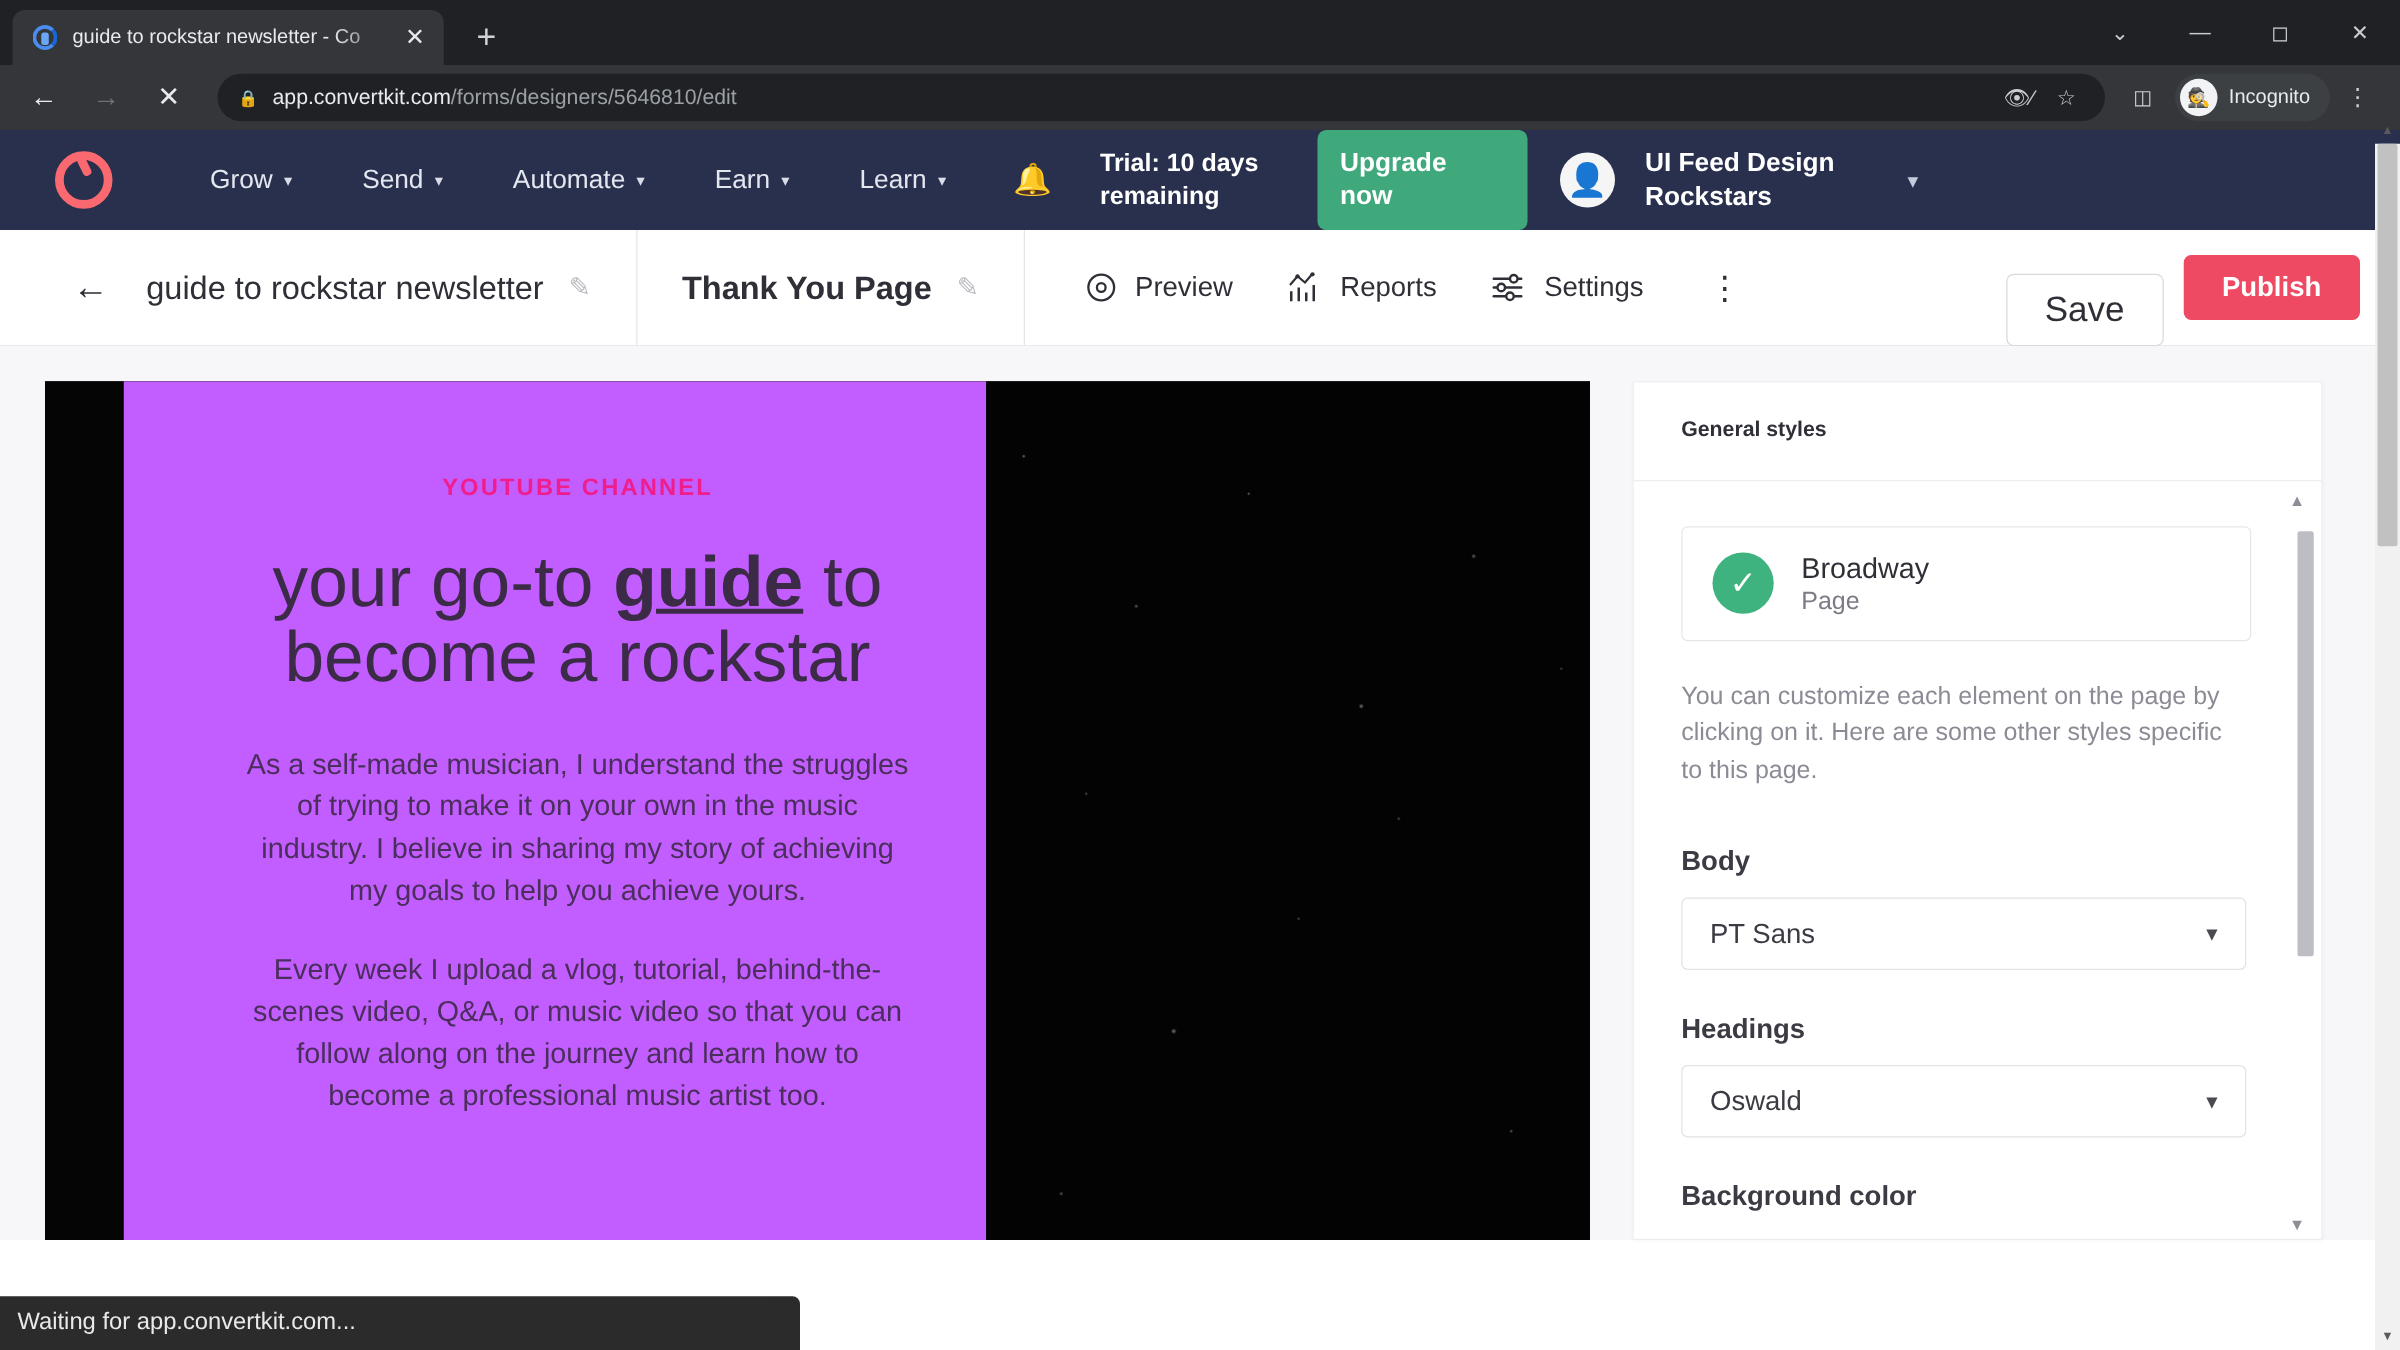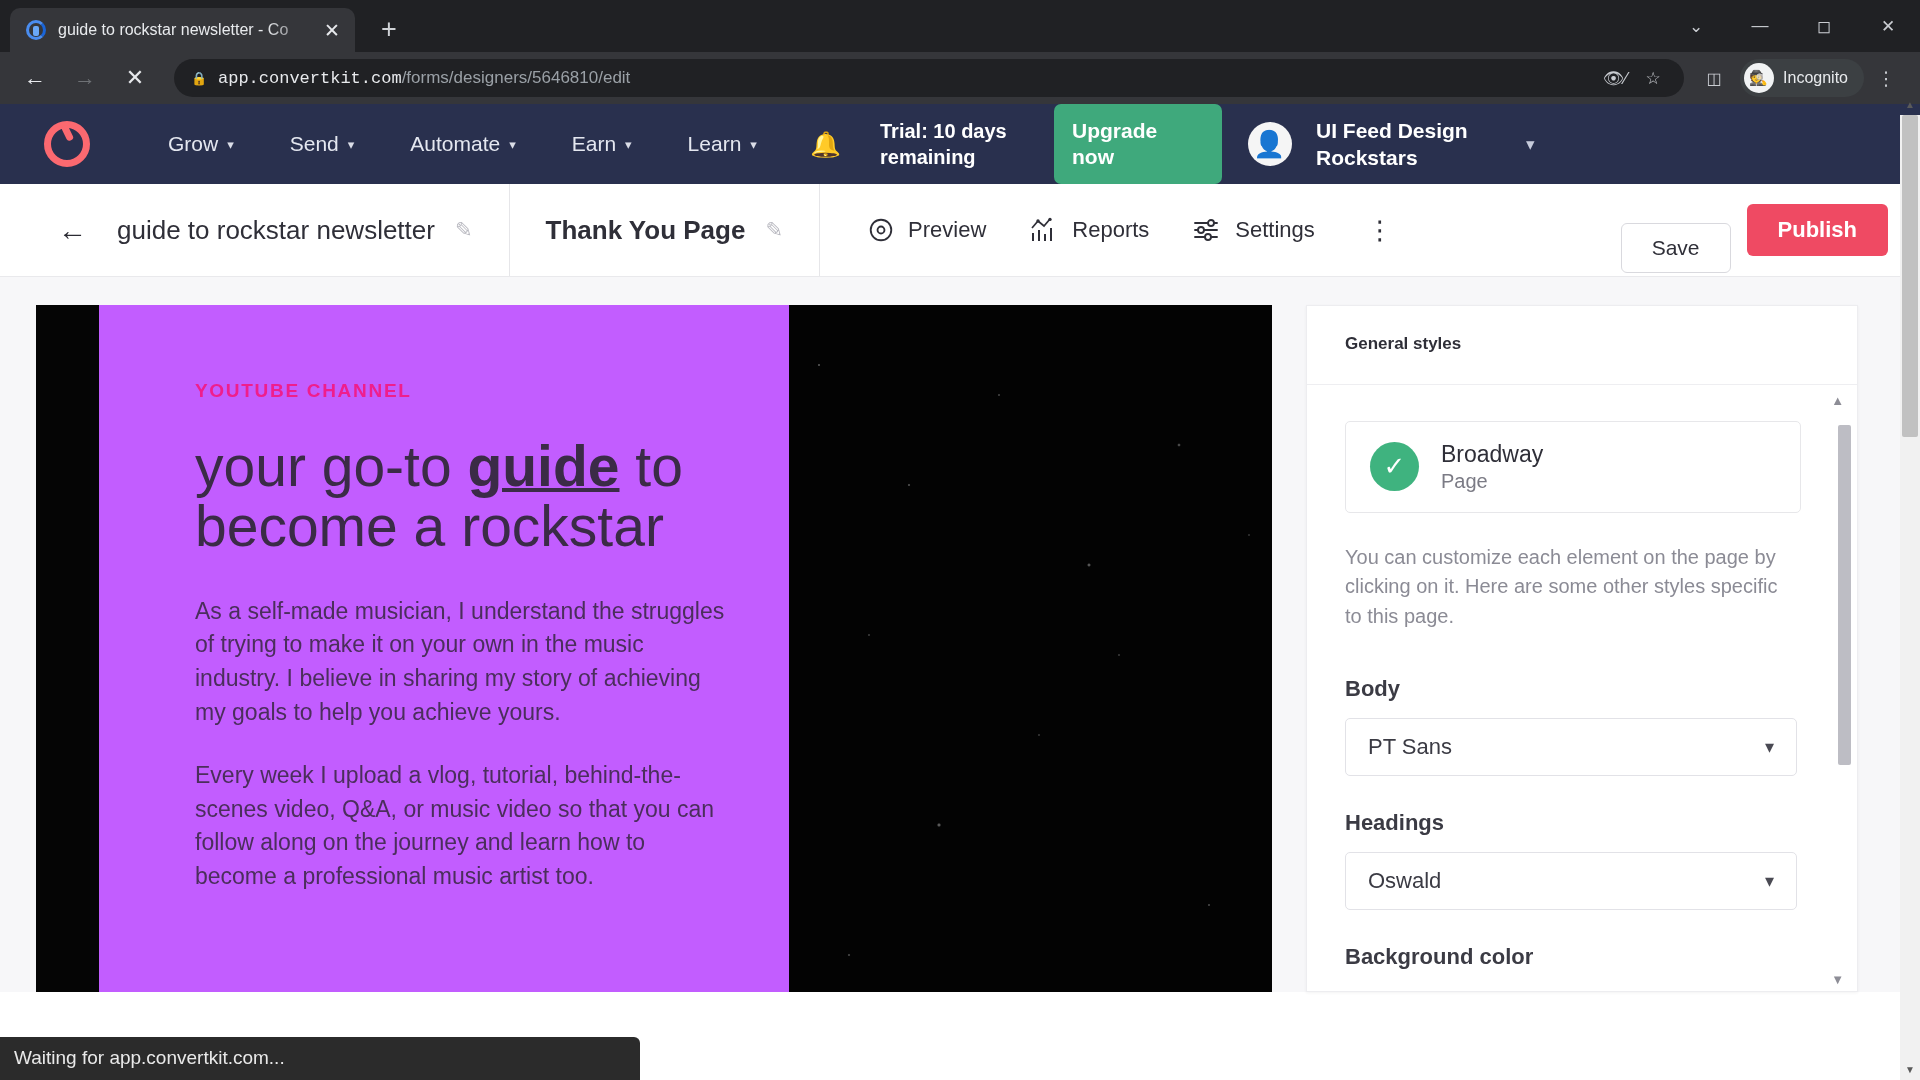--- a/index.html
+++ b/index.html
@@ -67,21 +67,21 @@
     justify-content:center; color:#e8eaed; font-size: 22px; margin-right: 8px;
   }
   .nav-btn.disabled { color: #6e7175; }
   .omnibox {
     flex: 1; height: 38px; background: #202124; border-radius: 20px;
     display: flex; align-items: center; padding: 0 14px; margin: 0 10px;
     position: relative;
   }
   .lock { width: 22px; color: #9aa0a6; font-size: 13px; text-align:center; margin-right: 8px;}
   .url { font-size: 17px; color: #9aa0a6; white-space: nowrap; }
-  .url b { color: #e8eaed; font-weight: 400; font-family: Liberation Mono, monospace; }
+  .url b { color: #e8eaed; font-weight: 400; }
   .omni-icons { margin-left: auto; display:flex; align-items:center; gap: 4px;}
   .omni-ic {
     width: 34px; height: 34px; display:flex; align-items:center;
     justify-content:center; color:#c9ccd1; font-size: 17px;
   }
   .side-ic {
     width: 40px; height: 40px; display:flex; align-items:center;
     justify-content:center; color:#c9ccd1; font-size: 16px;
   }
   .incognito-pill {
@@ -161,41 +161,42 @@
   .tb-action {
     display:flex; align-items:center; gap: 14px; font-size: 22px; color:#2f2f38;
     padding: 10px 22px;
   }
   .tb-dots {
     font-size: 26px; color:#2f2f38; padding: 6px 20px; letter-spacing: 0;
     margin-left: 10px;
   }
   .tb-right { display:flex; align-items:center; gap: 16px; padding-right: 32px; }
   .btn-save {
-    border: 1px solid #d9d9de; background:#fff; color:#2f2f38; font-size: 21px;
+    border: 1px solid #d9d9de; background:#fff; color:#2f2f38; font-size: 28px;
     border-radius: 6px; padding: 12px 30px; font-family: inherit; margin-top: 35px;
   }
   .btn-publish {
     border: none; background:#ef4a63; color:#ffffff; font-size: 22px;
     font-weight: bold; border-radius: 6px; padding: 13px 31px; font-family:inherit;text-align:right;
   }
   .cursor-arrow{
     position:absolute; left:1489px; top:310px; width:0; height:0;
     border-left: 9px solid #3a3a3a; border-bottom: 14px solid transparent;
     transform: rotate(-18deg);
   }
 
   
   .ck-body {
     position:relative; background:#f7f7f9; height: 715px;
     display:flex; padding: 28px 0 0 36px; gap: 34px;
   }
   .canvas {
     width: 1236px; background:#000000; position:relative; overflow:hidden;
     flex: 0 0 auto;
+    text-align: center;
   }
   .canvas-left { position:absolute; left:0; top:0; bottom:0; width: 63px; background:#050505; }
   .hero {
     position:absolute; left: 63px; top:0; bottom:0; width: 690px;
     background:#c25dff; padding: 75px 60px 0 96px;
   }
   .eyebrow {
     color:#ef1e8c; font-size: 19px; font-weight: bold; letter-spacing: 1.7px;
   }
   .headline {

